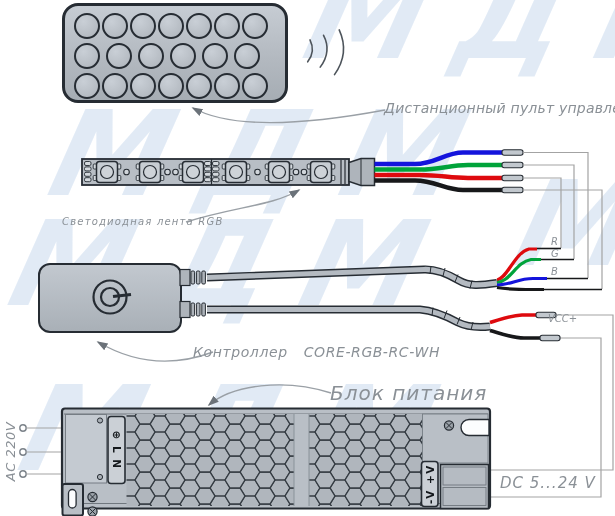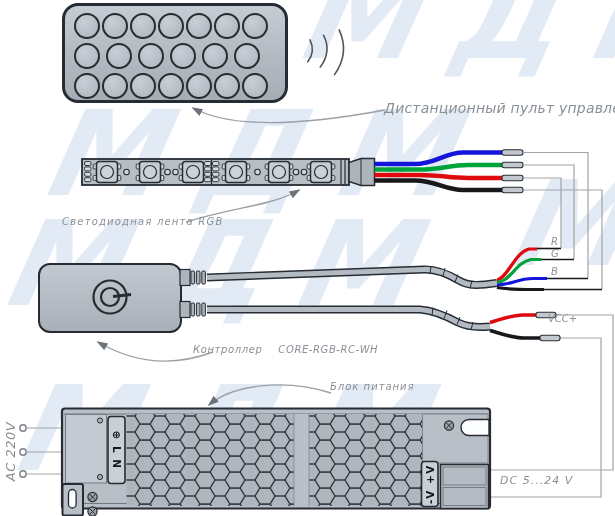--- a/index.html
+++ b/index.html
@@ -15,24 +15,24 @@
   .btn-row:nth-child(2){gap:6px;}
   .rc-btn{width:26px;height:26px;flex:none;box-sizing:border-box;border:2px solid #262c33;
       border-radius:50%;background:radial-gradient(circle at 35% 30%,#c9cfd6,#aeb4bb);}
   #controller{position:absolute;left:38px;top:263px;width:144px;height:70px;box-sizing:border-box;
       border:2.5px solid #262c33;border-radius:12px;z-index:1;
       background:linear-gradient(180deg,#c2c8cf,#a9b0b7);}
   svg.overlay{position:absolute;left:0;top:0;z-index:2;}
   .lbl{position:absolute;z-index:3;font-style:italic;color:#8a9096;white-space:nowrap;}
   .lbl-remote{left:384px;top:100px;font-size:14px;letter-spacing:.2px;}
   .lbl-strip{left:62px;top:216px;font-size:10px;letter-spacing:1.2px;}
-  .lbl-ctrl{left:193px;top:344px;font-size:10px;letter-spacing:.6px;text-align:right;}
+  .lbl-ctrl{left:193px;top:344px;font-size:14px;letter-spacing:.6px;text-align:right;}
   .lbl-ctrl .model{margin-left:16px;}
-  .lbl-psu{left:330px;top:381px;font-size:10px;letter-spacing:1px;}
-  .lbl-dc{left:500px;top:474px;font-size:11px;letter-spacing:1px;text-align:center;}
+  .lbl-psu{left:330px;top:381px;font-size:20px;letter-spacing:1px;}
+  .lbl-dc{left:500px;top:474px;font-size:15px;letter-spacing:1px;text-align:center;}
   .lbl-ac{left:-30px;top:444px;width:80px;text-align:center;font-size:13px;letter-spacing:.5px;
       transform:rotate(-90deg);}
   .wire-lbl{position:absolute;z-index:3;font-style:italic;color:#8a9096;font-size:10px;line-height:10px;}
   .lbl-r{left:551px;top:237px;} .lbl-g{left:551px;top:249px;}
   .lbl-b{left:551px;top:267px;} .lbl-vcc{left:548px;top:278px;margin-top:36px;}
   .term{position:absolute;z-index:3;width:60px;height:14px;line-height:14px;text-align:center;
       font-weight:700;font-size:10.5px;letter-spacing:1.5px;color:#14181c;font-style:normal;}
   .term-in{left:86.5px;top:443px;transform:rotate(90deg);}
   .term-out{left:399.8px;top:477px;transform:rotate(-90deg);}
 </style>

